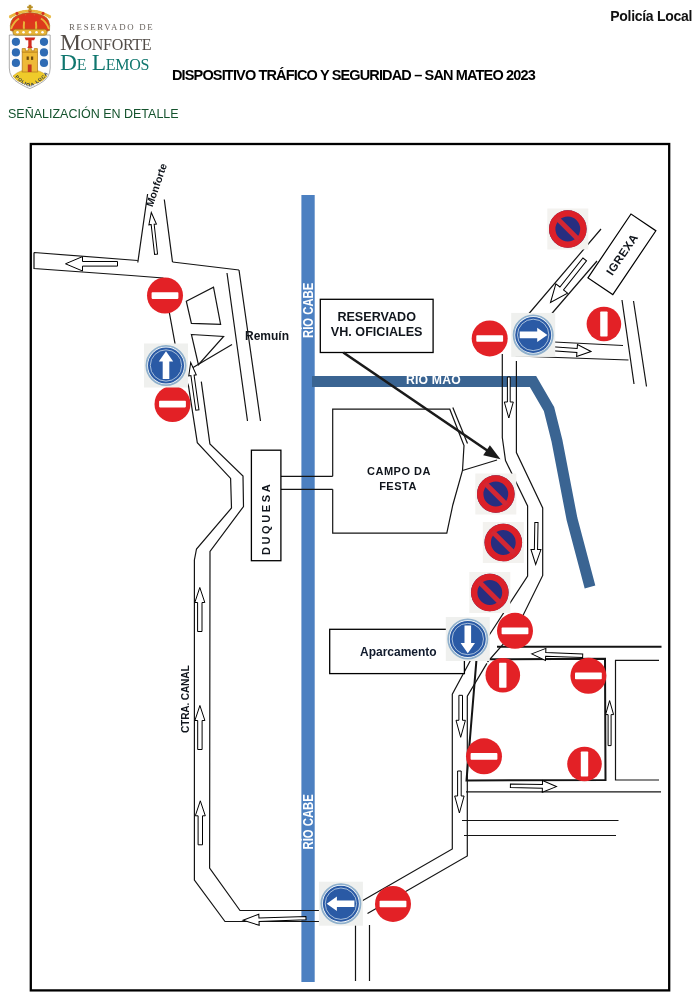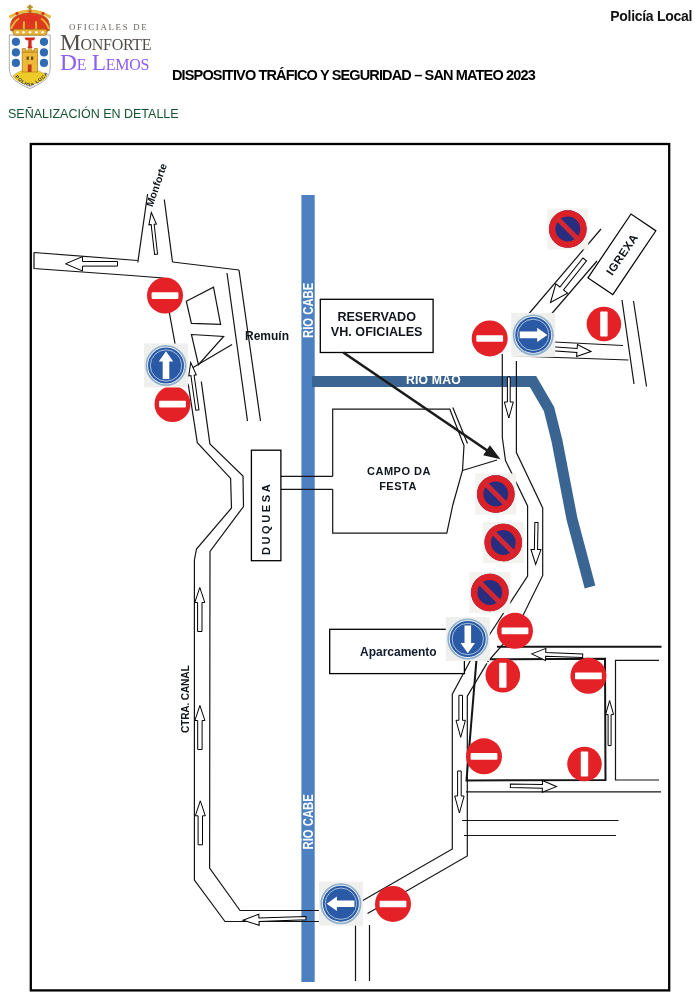--- a/index.html
+++ b/index.html
@@ -2,25 +2,25 @@
 <html><head>
 <meta charset="utf-8">
 <style>
 html,body{margin:0;padding:0;background:#fff;}
 body{width:695px;height:1000px;position:relative;font-family:"Liberation Sans",sans-serif;overflow:hidden;}
 .abs{position:absolute;}
 </style>
 </head>
 <body>
 
-<div class="abs" style="left:69px;top:21.5px;font-family:'Liberation Serif',serif;font-size:8.8px;letter-spacing:1.7px;color:#6a645f;white-space:nowrap;">OFICIALES DE</div>
+<div class="abs" style="left:69px;top:21.5px;font-family:'Liberation Serif',serif;font-size:8.8px;letter-spacing:1.7px;color:#6a645f;white-space:nowrap;">RESERVADO DE</div>
 
 <div class="abs" style="left:60px;top:28.5px;font-family:'Liberation Serif',serif;font-size:23.5px;letter-spacing:-0.3px;font-variant:small-caps;color:#524c47;white-space:nowrap;">Monforte</div>
 
-<div class="abs" style="left:60px;top:48.5px;font-family:'Liberation Serif',serif;font-size:23.5px;letter-spacing:-0.3px;font-variant:small-caps;color:#8b5cf6;white-space:nowrap;">De Lemos</div>
+<div class="abs" style="left:60px;top:48.5px;font-family:'Liberation Serif',serif;font-size:23.5px;letter-spacing:-0.3px;font-variant:small-caps;color:#0f766e;white-space:nowrap;">De Lemos</div>
 
 <div class="abs" style="right:3px;top:7.7px;font-size:14px;letter-spacing:-0.3px;font-weight:bold;color:#111;">Policía Local</div>
 
 <div class="abs" style="left:172px;top:66.8px;font-size:14.5px;letter-spacing:-0.85px;font-weight:bold;color:#000;white-space:nowrap;">DISPOSITIVO TRÁFICO Y SEGURIDAD – SAN MATEO 2023</div>
 
 <div class="abs" style="left:8px;top:107px;font-size:12.5px;color:#14532d;">SEÑALIZACIÓN EN DETALLE</div>
 
 <svg class="abs" style="left:0;top:0;" width="120" height="100" viewBox="0 0 120 100">
 <g id="logo">
 

